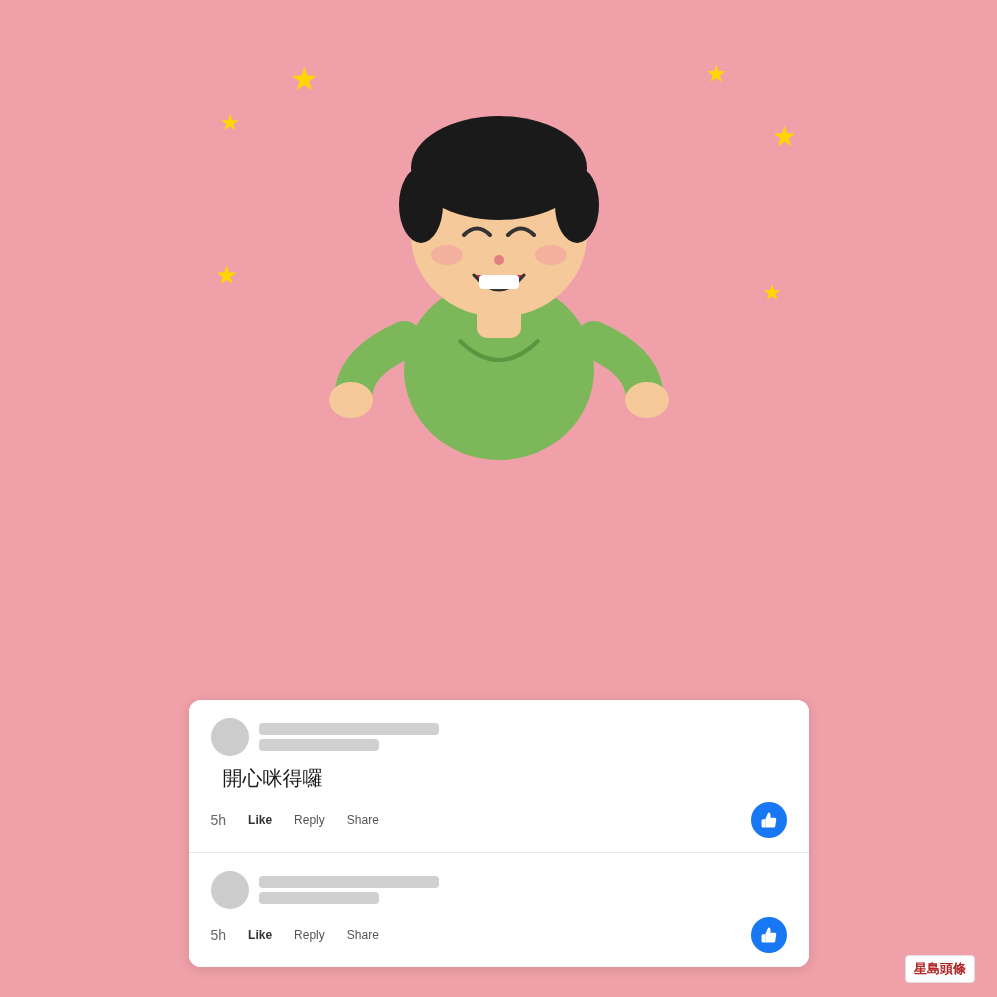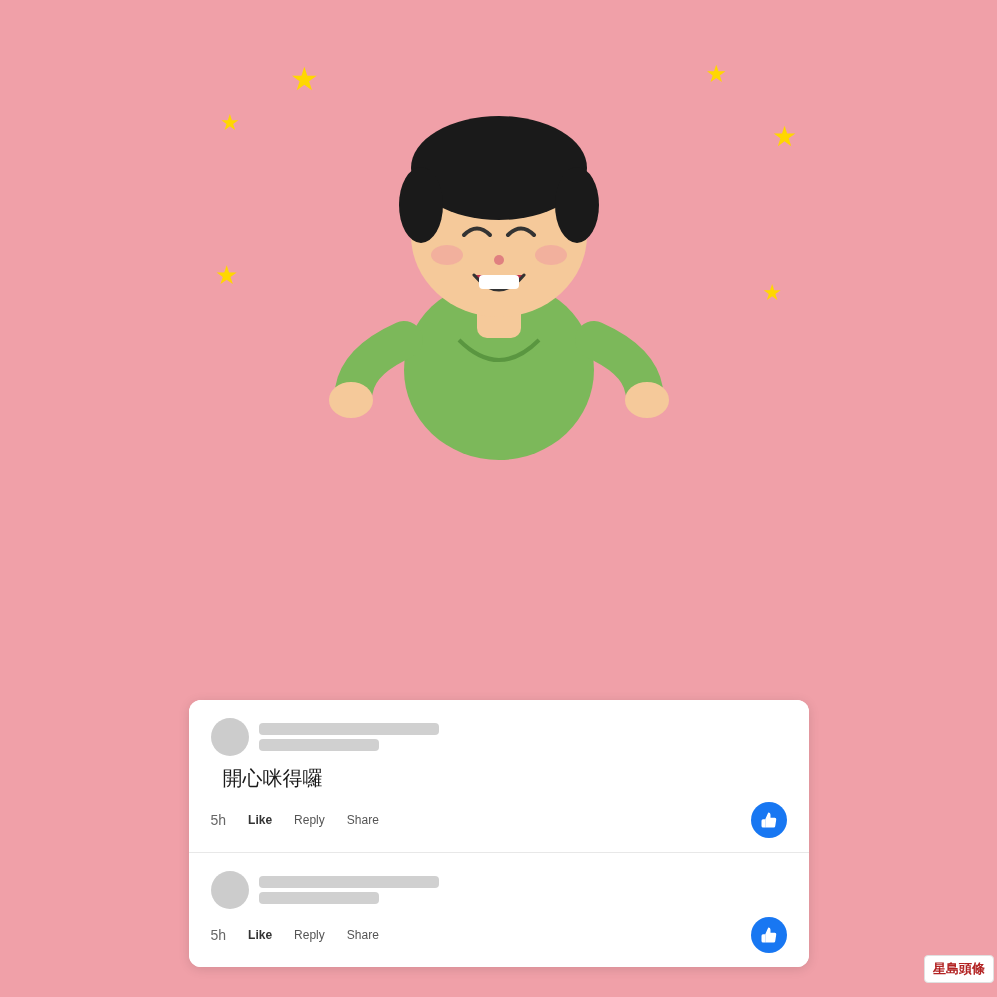--- a/index.html
+++ b/index.html
@@ -122,21 +122,21 @@
       display: flex;
       align-items: center;
       justify-content: center;
       color: white;
       font-size: 18px;
     }
 
     .watermark {
       position: absolute;
       bottom: 14px;
-      right: 3px;
+      right: 22px;
       background: white;
       border-radius: 4px;
       padding: 4px 8px;
       font-size: 13px;
       font-weight: 700;
       color: #b22222;
       border: 1px solid #e0e0e0;
     }
 
     

